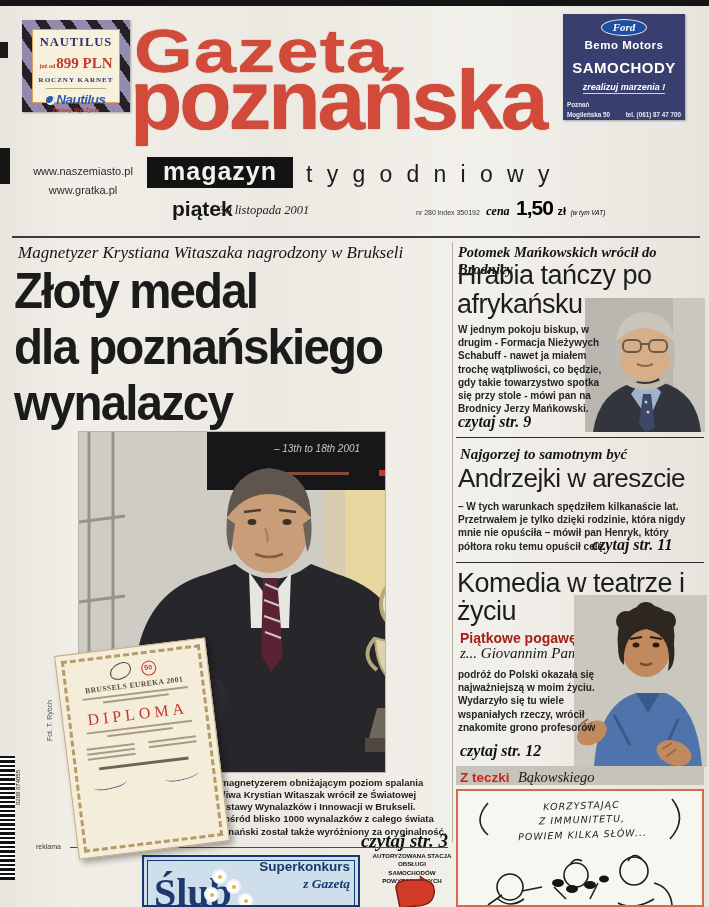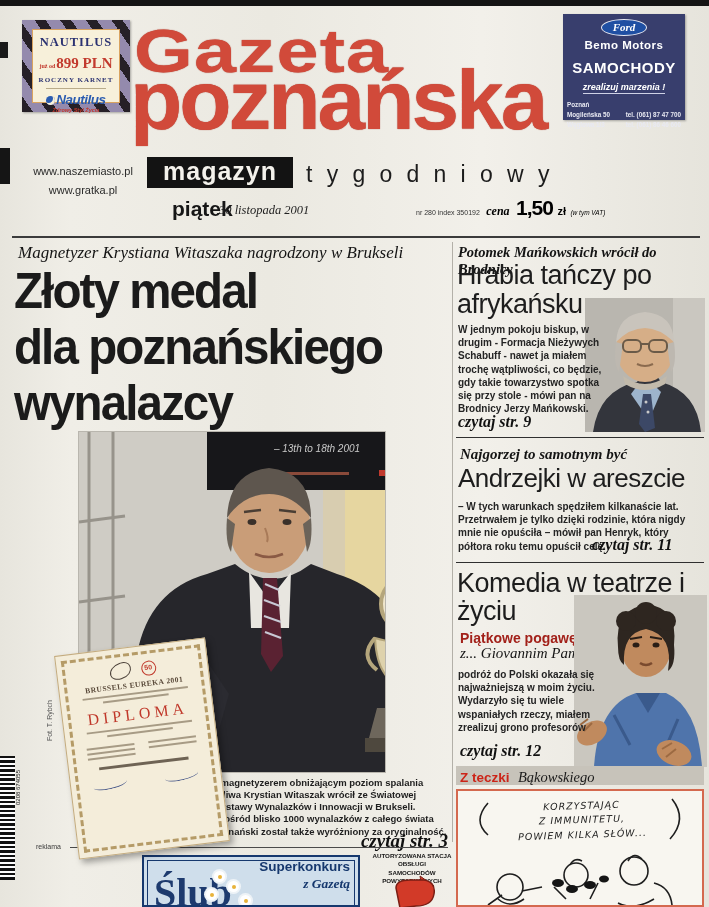--- a/index.html
+++ b/index.html
@@ -364,21 +364,21 @@
         <circle cx="92" cy="26" r="10" fill="#2e2620"></circle>
       <ellipse cx="62" cy="50" rx="3.5" ry="2.5" fill="#2a1e16"></ellipse>
         <ellipse cx="82" cy="50" rx="3.5" ry="2.5" fill="#2a1e16"></ellipse>
       <path d="M56,44 L68,42 M76,42 L88,44" stroke="#2a1e16" stroke-width="2" fill="none"></path>
       <path d="M66,68 Q72,72 78,68" stroke="#7a4a2e" stroke-width="2.5" fill="none"></path>
       <ellipse cx="18" cy="138" rx="16" ry="11" fill="#c08a5e" transform="rotate(-30 18 138)"></ellipse>
       <ellipse cx="100" cy="158" rx="18" ry="12" fill="#c08a5e" transform="rotate(20 100 158)"></ellipse>
       <path d="M6,130 L14,124 M10,136 L18,128 M88,154 L98,148 M92,162 L102,154" stroke="#9c6a42" stroke-width="2" fill="none"></path>
     </svg>
   </div>
-  <div class="abs s-body s4-body">podróż do Polski okazała się najważniejszą w moim życiu. Wydarzyło się tu wiele wspaniałych rzeczy, miałem zrealizuj grono profesorów</div>
+  <div class="abs s-body s4-body">podróż do Polski okazała się najważniejszą w moim życiu. Wydarzyło się tu wiele wspaniałych rzeczy, wrócił znakomite grono profesorów</div>
   <div class="abs readmore s4-readmore">czytaj str. 12</div>
 
   <div class="abs zteczki">
     <span class="zt-red">Z teczki</span>
     <span class="zt-name">Bąkowskiego</span>
   </div>
   <div class="abs cartoon">
     <svg width="244" height="114" viewBox="0 0 244 114">
       <g stroke="#1e1e1e" stroke-width="1.6" fill="none">
         <path d="M30,44 Q14,30 30,12"></path>

